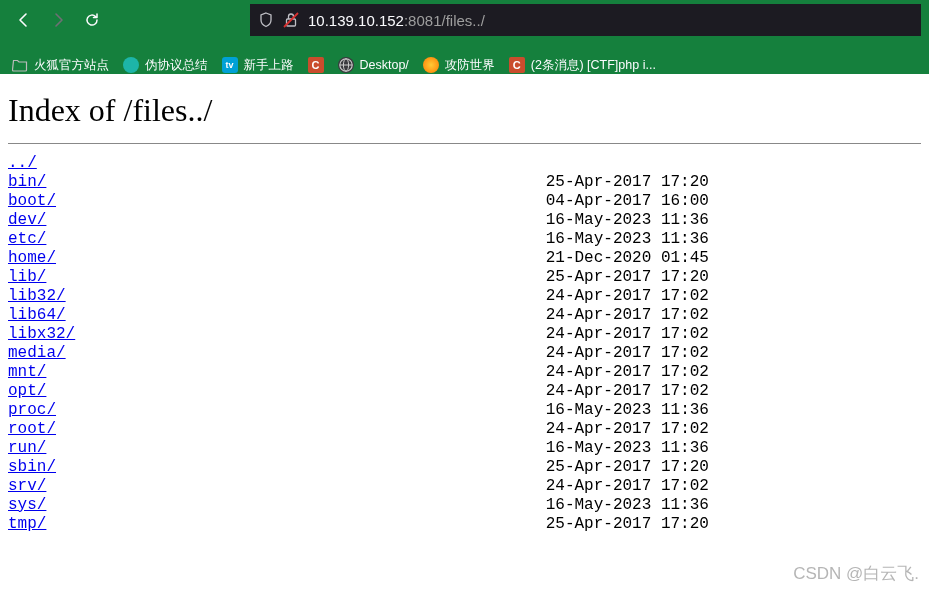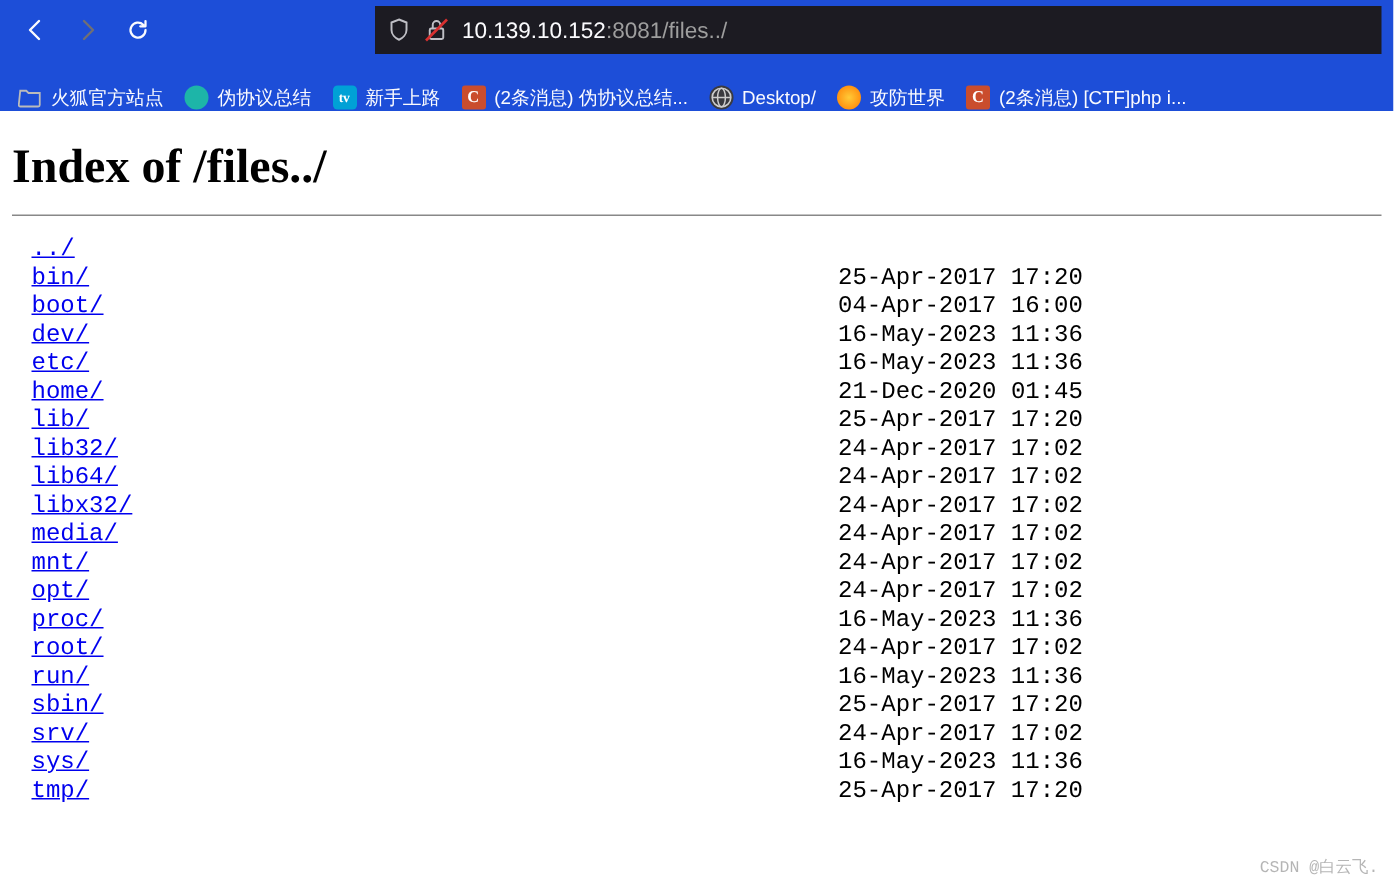--- a/index.html
+++ b/index.html
@@ -3,21 +3,21 @@
 <meta charset="utf-8">
 <style>
   * { box-sizing: border-box; }
   body {
     margin: 0;
     font-family: sans-serif;
     background: #fff;
     width: 929px;
   }
   .browser-chrome {
-    background: #1d4ed8;
+    background: #15803d;
     color: #fbfbfe;
   }
   .nav-bar {
     display: flex;
     align-items: center;
     padding: 4px 8px;
     height: 40px;
     gap: 2px;
   }
   .nav-btn {
@@ -67,60 +67,59 @@
   .bm-icon {
     width: 16px;
     height: 16px;
     display: flex;
     align-items: center;
     justify-content: center;
     font-size: 11px;
     font-weight: bold;
     border-radius: 2px;
     flex-shrink: 0;
-    font-family: Liberation Serif, serif;
   }
   .bm-icon.folder { color: #bbb; }
   .bm-icon.c-icon { background: #ca4d2d; color: #fff; }
   .bm-icon.globe { background: #3a3a3f; border-radius: 50%; }
   .bm-icon.ff { background: radial-gradient(circle, #ffca37, #ff7b00); border-radius:50%; }
   .bm-icon.teal { background: #1db5a8; border-radius:50%; }
   .bm-icon.bili { background: #00a1d6; color:#fff; border-radius:3px; font-size:9px;}
   .content {
     padding: 8px;
   }
   h1 {
     font-family: "Times New Roman", serif;
-    font-weight: bold;
+    font-weight: normal;
     font-size: 32px;
     margin: 10px 0 14px 0;
   }
   hr {
     border: none;
     border-top: 1px solid #888;
     margin: 4px 0 10px 0;
   }
   pre {
     font-family: "Courier New", monospace;
     font-size: 16px;
     line-height: 19px;
-    margin: 13px;
+    margin: 0;
     white-space: pre;
   }
   pre a {
     color: #0000ee;
     text-decoration: underline;
   }
   .watermark {
     position: fixed;
     right: 10px;
     bottom: 6px;
     color: rgba(120,120,120,0.55);
-    font-size: 11px;
-    font-family: Liberation Mono, monospace;
+    font-size: 17px;
+    font-family: Liberation Sans, sans-serif;
   }
 </style>
 </head>
 <body>
 
 <div class="browser-chrome">
   <div class="nav-bar">
     <div class="nav-btn">
       <svg width="16" height="16" viewBox="0 0 16 16">
           <path d="M10 2 L4 8 L10 14" stroke="currentColor" stroke-width="1.6" fill="none" stroke-linecap="round" stroke-linejoin="round"></path>
@@ -166,21 +165,20 @@
       <div class="bookmark">
         <span class="bm-icon teal"></span>
         <span>伪协议总结</span>
       </div>
       <div class="bookmark">
         <span class="bm-icon bili">tv</span>
         <span>新手上路</span>
       </div>
       <div class="bookmark">
         <span class="bm-icon c-icon">C</span>
-        <span>(2条消息) 伪协议总结...</span>
       </div>
       <div class="bookmark">
         <span class="bm-icon globe">
           <svg width="16" height="16" viewBox="0 0 16 16">
             <circle cx="8" cy="8" r="6.2" stroke="#ccc" stroke-width="1.1" fill="none"></circle>
             <ellipse cx="8" cy="8" rx="2.6" ry="6.2" stroke="#ccc" stroke-width="1" fill="none"></ellipse>
             <line x1="1.8" y1="8" x2="14.2" y2="8" stroke="#ccc" stroke-width="1"></line>
           </svg>
         </span>
         <span>Desktop/</span>

